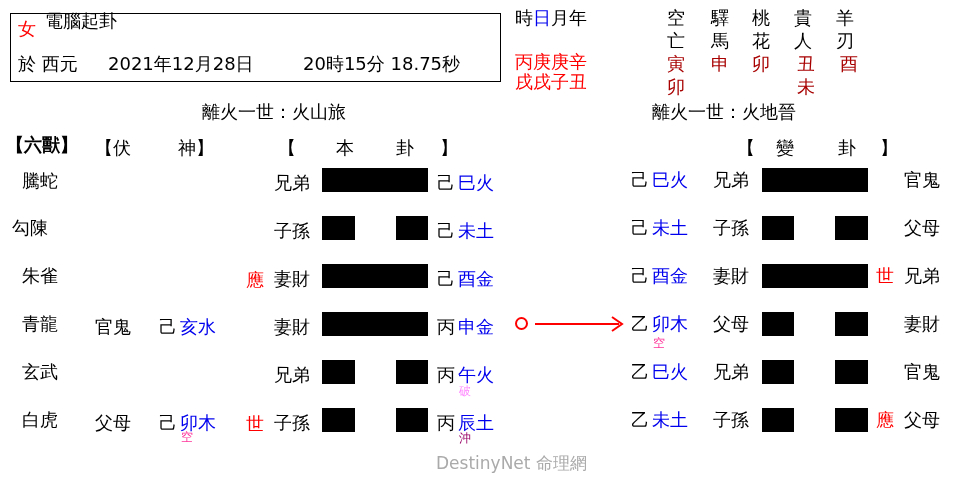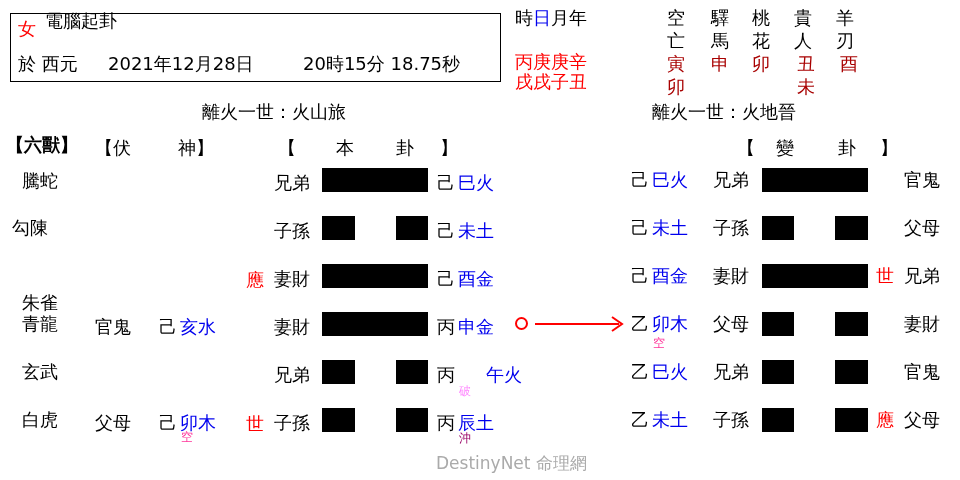--- a/index.html
+++ b/index.html
@@ -97,21 +97,21 @@
   <span class="abs t18 blue" style="left:458px;top:220px;">未土</span>
   <span class="abs t18" style="left:631px;top:217px;">己</span>
   <span class="abs t18 blue" style="left:652px;top:217px;">未土</span>
   <span class="abs t18" style="left:713px;top:217px;">子孫</span>
   <div class="bar" style="left:762px;top:216px;width:32px;"></div>
   <div class="bar" style="left:835px;top:216px;width:33px;"></div>
   <span class="abs t18" style="left:904px;top:217px;">父母</span>
 </div>
 
 <div>
-  <span class="abs t18" style="left:22px;top:265px;margin-top:27px;">朱雀</span>
+  <span class="abs t18" style="left:22px;top:265px;">朱雀</span>
   <span class="abs t18 red" style="left:246px;top:269px;">應</span>
   <span class="abs t18" style="left:274px;top:268px;">妻財</span>
   <div class="bar" style="left:322px;top:264px;width:106px;"></div>
   <span class="abs t18" style="left:437px;top:268px;">己</span>
   <span class="abs t18 blue" style="left:458px;top:268px;">酉金</span>
   <span class="abs t18" style="left:631px;top:265px;">己</span>
   <span class="abs t18 blue" style="left:652px;top:265px;">酉金</span>
   <span class="abs t18" style="left:713px;top:265px;">妻財</span>
   <div class="bar" style="left:762px;top:264px;width:106px;"></div>
   <span class="abs t18 red" style="left:876px;top:265px;">世</span>
@@ -140,21 +140,21 @@
   <div class="bar" style="left:835px;top:312px;width:33px;"></div>
   <span class="abs t18" style="left:904px;top:313px;">妻財</span>
 </div>
 
 <div>
   <span class="abs t18" style="left:22px;top:361px;">玄武</span>
   <span class="abs t18" style="left:274px;top:364px;">兄弟</span>
   <div class="bar" style="left:322px;top:360px;width:33px;"></div>
   <div class="bar" style="left:396px;top:360px;width:32px;"></div>
   <span class="abs t18" style="left:437px;top:364px;">丙</span>
-  <span class="abs t18 blue" style="left:458px;top:364px;margin-left:28px;">午火</span>
+  <span class="abs t18 blue" style="left:458px;top:364px;">午火</span>
   <span class="abs small mk-po" style="left:459px;top:384px;">破</span>
   <span class="abs t18" style="left:631px;top:361px;">乙</span>
   <span class="abs t18 blue" style="left:652px;top:361px;">巳火</span>
   <span class="abs t18" style="left:713px;top:361px;">兄弟</span>
   <div class="bar" style="left:762px;top:360px;width:32px;"></div>
   <div class="bar" style="left:835px;top:360px;width:33px;"></div>
   <span class="abs t18" style="left:904px;top:361px;">官鬼</span>
 </div>
 
 <div>

